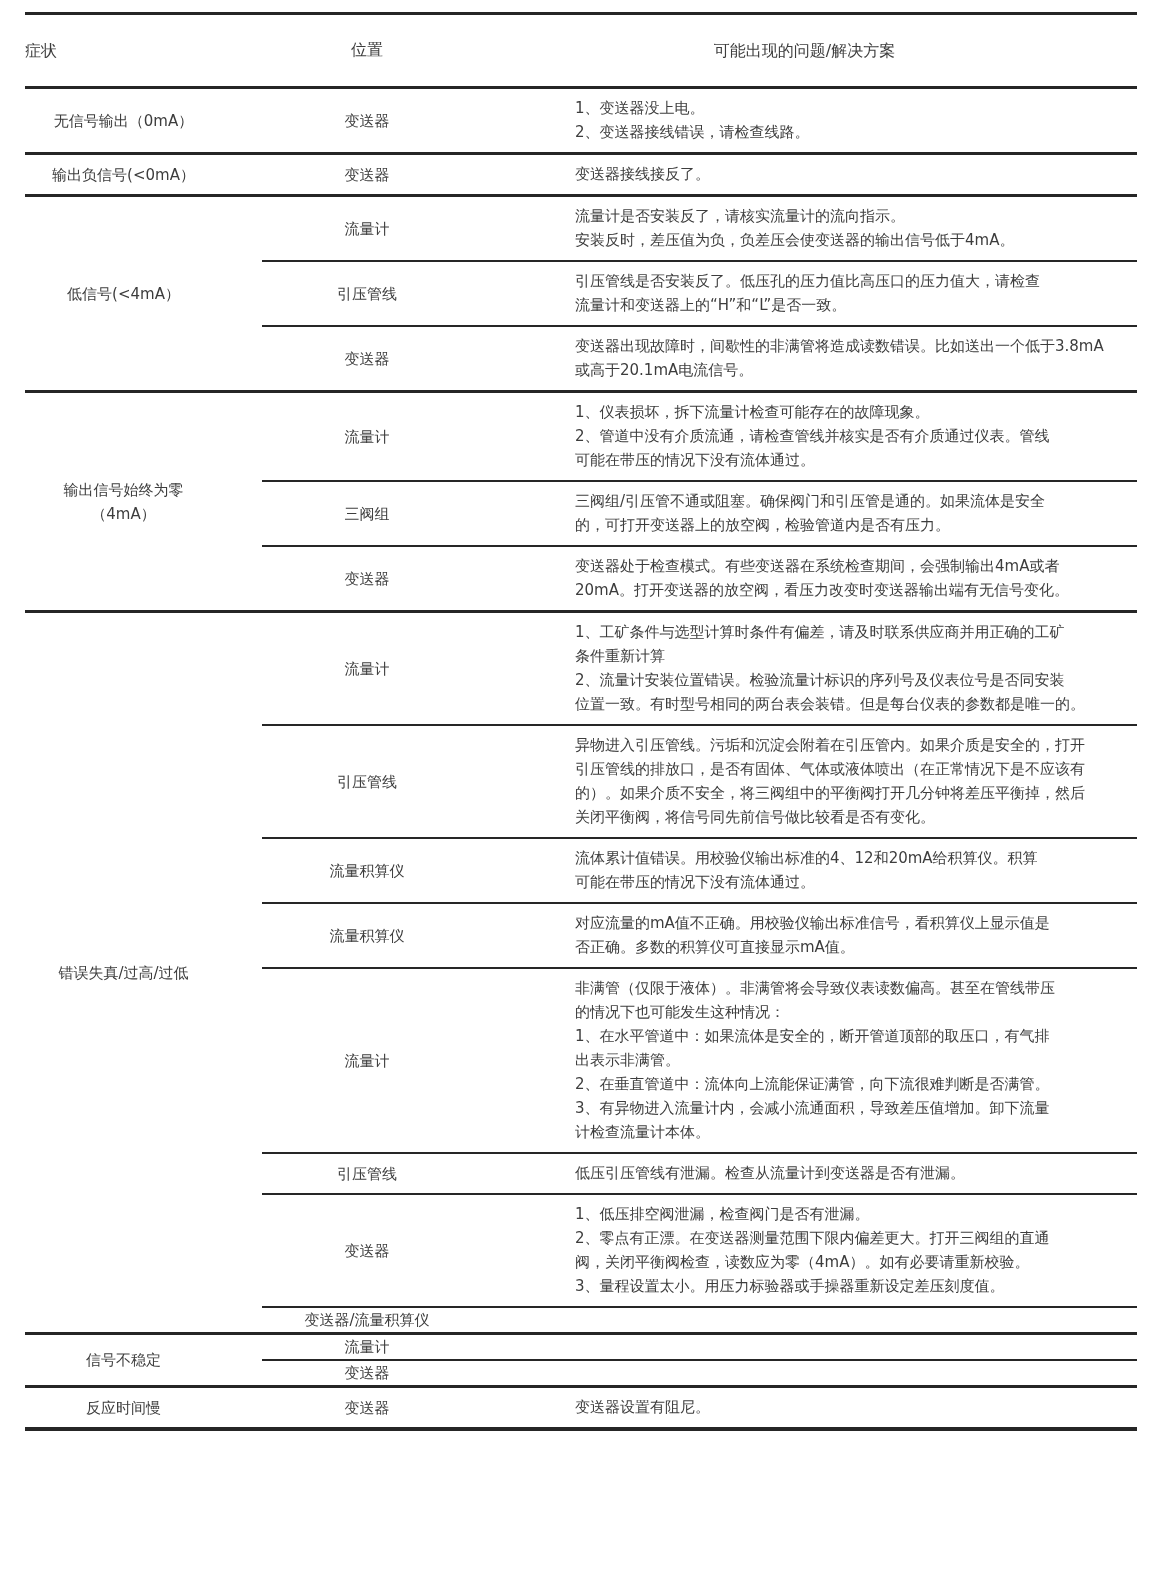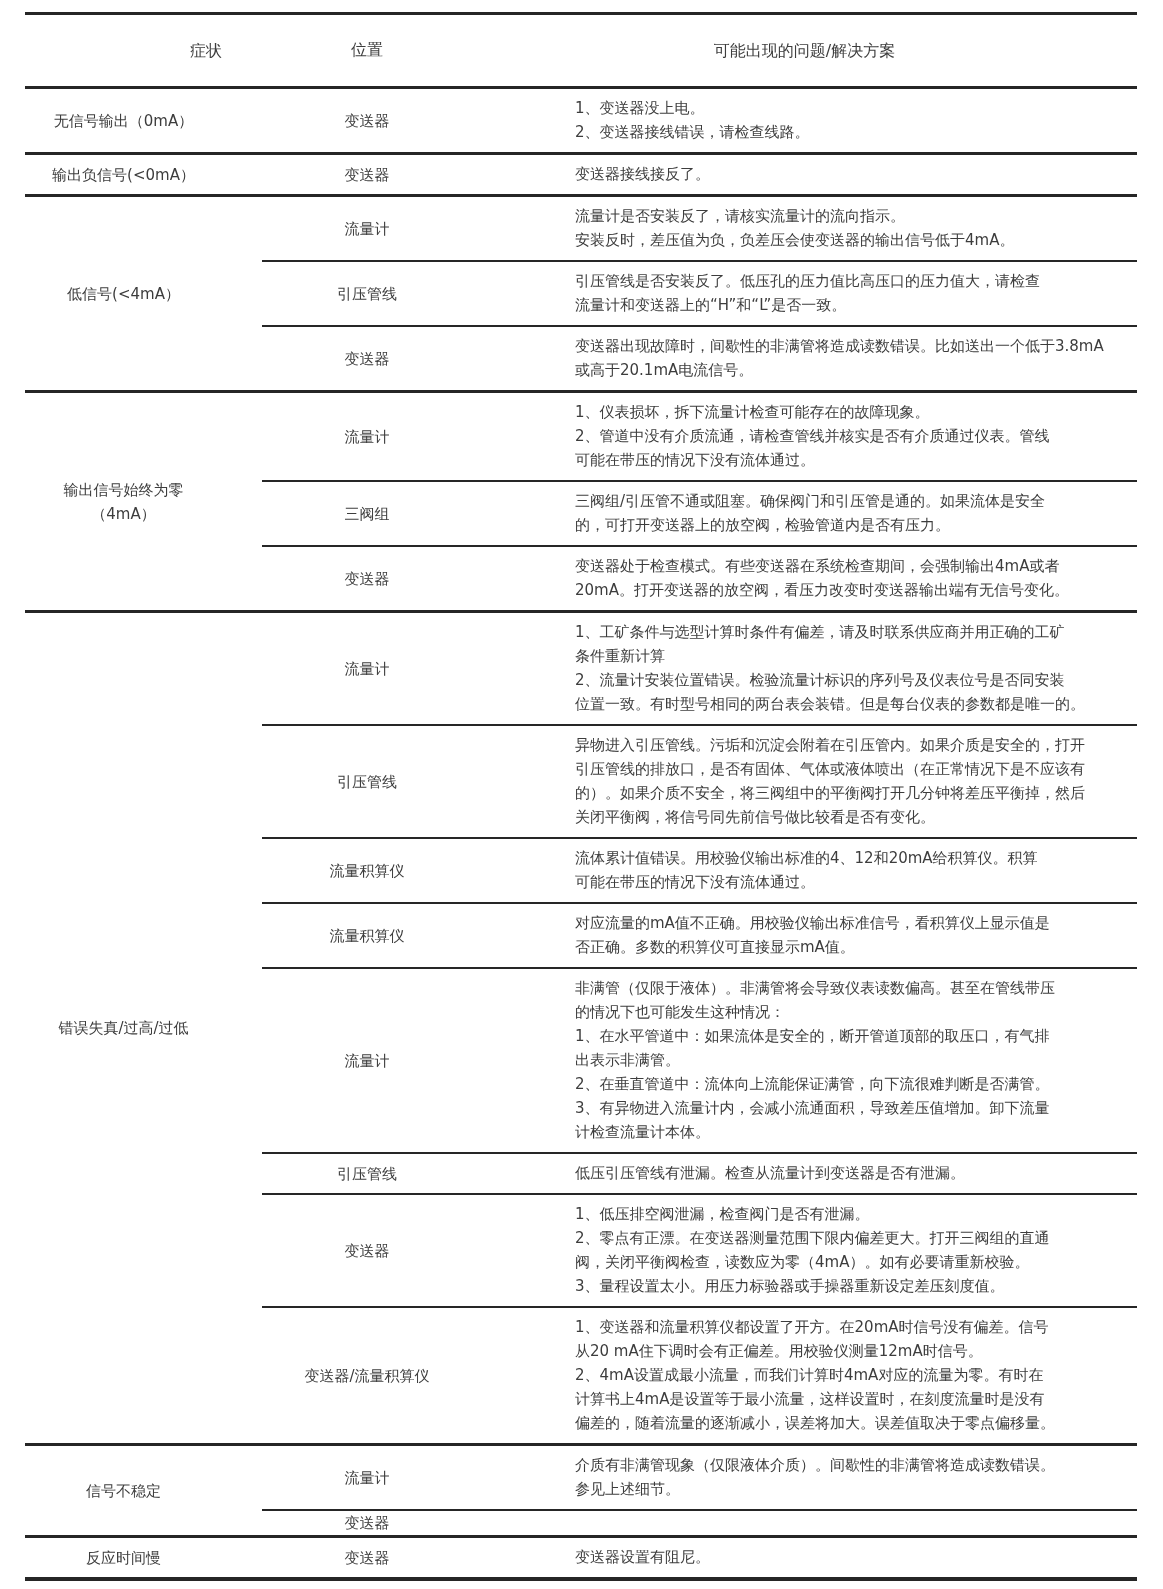--- a/index.html
+++ b/index.html
@@ -21,21 +21,21 @@
     line-height: 24px;
   }
 
   .header-row {
     display: flex;
     align-items: center;
     height: 74px;
     border-bottom: 3px solid #262626;
     font-size: 16px;
   }
-  .header-symptom  { width: 237px; text-align: right; padding-right: 40px; }
+  .header-symptom  { width: 237px; text-align: left; padding-right: 40px; }
   .header-location { width: 210px; text-align: center; font-family: Liberation Mono, monospace; }
   .header-solution { flex: 1; text-align: center; }
 
   .group { display: flex; }
   .group + .group { border-top: 3px solid #262626; }
 
   .symptom-cell {
     width: 237px;
     display: flex;
     align-items: center;
@@ -175,35 +175,28 @@
           </div>
           <div class="entry">
             <div class="location-cell">变送器</div>
             <div class="solution-cell">1、低压排空阀泄漏，检查阀门是否有泄漏。
 2、零点有正漂。在变送器测量范围下限内偏差更大。打开三阀组的直通
 阀，关闭平衡阀检查，读数应为零（4mA）。如有必要请重新校验。
 3、量程设置太小。用压力标验器或手操器重新设定差压刻度值。</div>
           </div>
           <div class="entry">
             <div class="location-cell">变送器/流量积算仪</div>
-            <div class="solution-cell">1、变送器和流量积算仪都设置了开方。在20mA时信号没有偏差。信号
-从20 mA住下调时会有正偏差。用校验仪测量12mA时信号。
-2、4mA设置成最小流量，而我们计算时4mA对应的流量为零。有时在
-计算书上4mA是设置等于最小流量，这样设置时，在刻度流量时是没有
-偏差的，随着流量的逐渐减小，误差将加大。误差值取决于零点偏移量。</div>
           </div>
         </div>
       </div>
       <div class="group">
         <div class="symptom-cell">信号不稳定</div>
         <div class="entries">
           <div class="entry">
             <div class="location-cell">流量计</div>
-            <div class="solution-cell">介质有非满管现象（仅限液体介质）。间歇性的非满管将造成读数错误。
-参见上述细节。</div>
           </div>
           <div class="entry">
             <div class="location-cell">变送器</div>
           </div>
         </div>
       </div>
       <div class="group">
         <div class="symptom-cell">反应时间慢</div>
         <div class="entries">
           <div class="entry">

